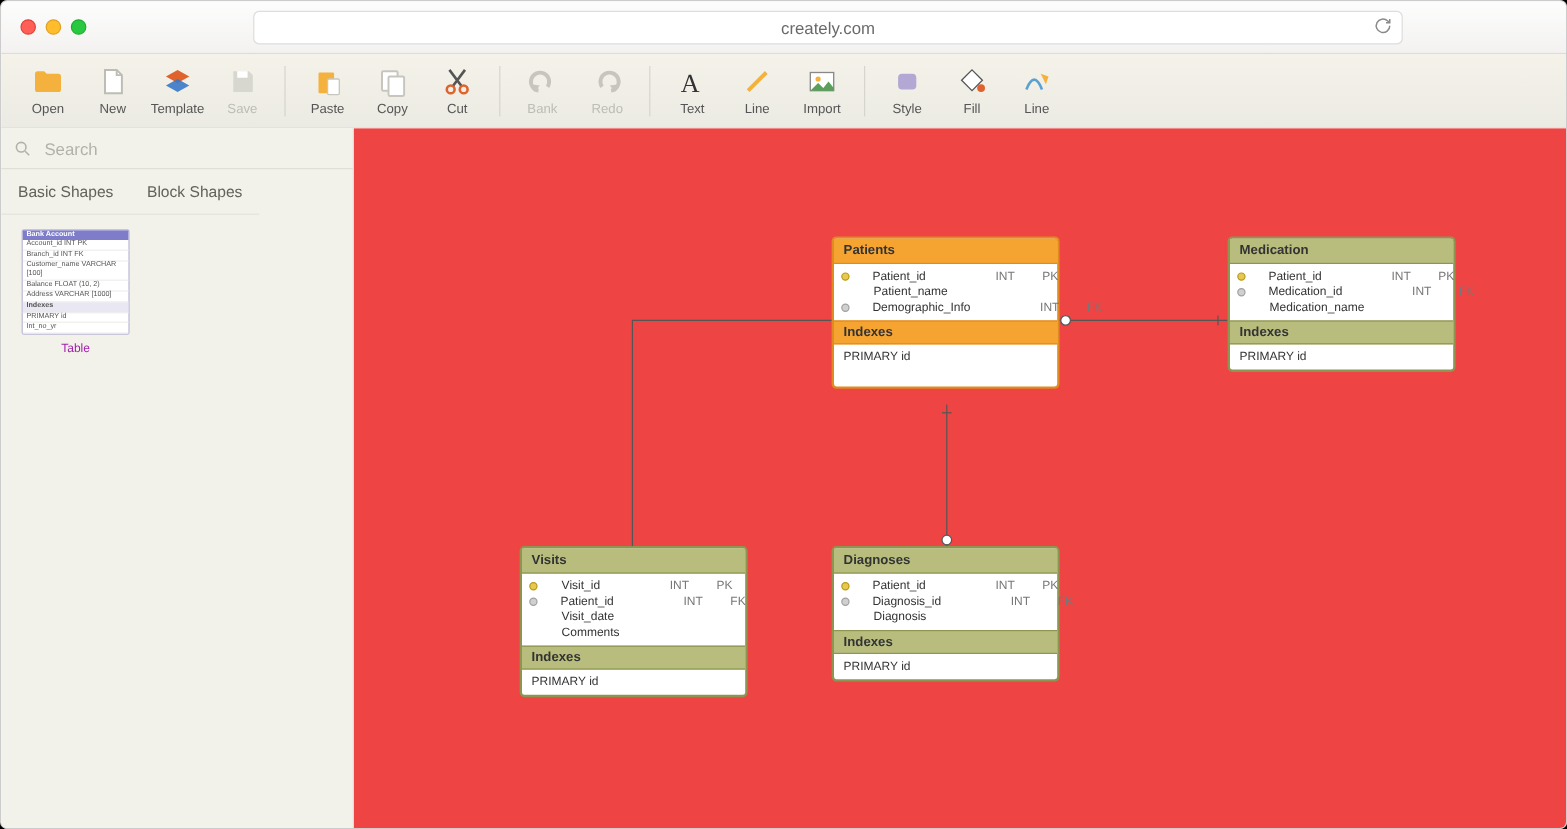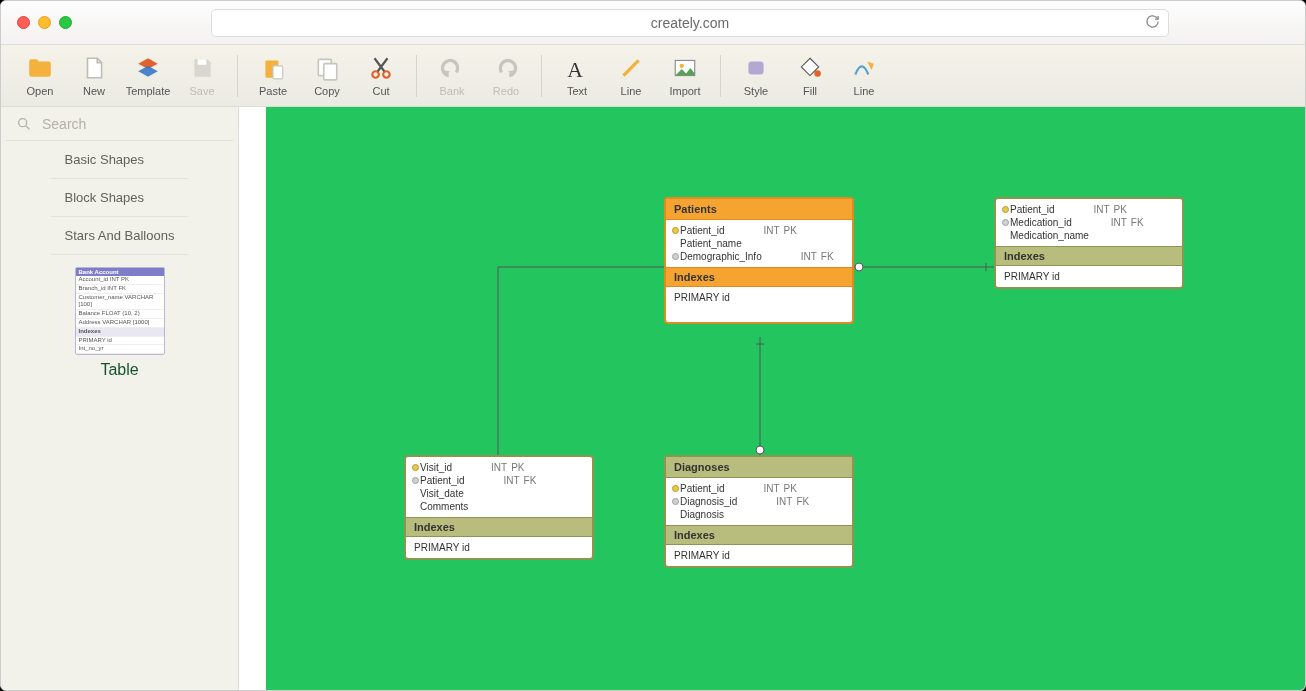--- a/index.html
+++ b/index.html
@@ -21,44 +21,44 @@
 .toolbar { height: 62px; background: linear-gradient(#f4f2e9, #ecebe3); display: flex; align-items: center; padding: 0 12px; border-bottom: 1px solid #dcdcd2; gap: 0; }
 .tbtn { display: flex; flex-direction: column; align-items: center; justify-content: center; width: 54px; height: 58px; font-size: 11px; color: #555; cursor: pointer; border-radius: 4px; }
 .tbtn.disabled { color: #bdbdb5; }
 .tbtn svg, .tbtn .icon { width: 26px; height: 26px; margin-bottom: 4px; }
 .tsep { width: 1px; height: 42px; background: #d6d5cc; margin: 0 8px; }
 
 
 .main { flex: 1; display: flex; min-height: 0; }
 
 
-.sidebar { width: 238px; background: #f3f2ea; border-right: 1px solid #e0dfd6; display: flex; flex-direction: column; align-items: center; }
+.sidebar { width: 294px; background: #f3f2ea; border-right: 1px solid #e0dfd6; display: flex; flex-direction: column; }
 .searchrow { display: flex; align-items: center; height: 34px; border-bottom: 1px solid #e0dfd6; padding: 0 10px; gap: 10px; }
 .searchrow input { flex: 1; border: none; background: transparent; font-size: 14px; color: #888; outline: none; }
 .searchrow input::placeholder { color: #b3b1a8; }
-.catlist { display: flex; flex-direction: column; }
+.catlist { display: flex; flex-direction: row; }
 .catitem { height: 38px; padding: 0 14px; display: flex; align-items: center; font-size: 13px; color: #62615a; border-bottom: 1px solid #e4e3db; cursor: pointer; }
 .shapepanel { padding: 12px; }
 .shapecell { width: 100px; display: flex; flex-direction: column; align-items: center; gap: 6px; }
-.shapecell .lbl { font-size: 16px; color: #14532d; }
+.shapecell .lbl { font-size: 10px; color: #a21caf; }
 .mini-table { width: 90px; border: 1px solid #b9b7d5; border-radius: 2px; background: #fff; font-size: 6px; }
 .mini-table .mt-header { background: #7f7dc9; color: #fff; padding: 1px 3px; font-weight: bold; }
 .mini-table .mt-row { padding: 0 3px; color: #555; border-bottom: 1px solid #eee; line-height: 1.3; }
 .mini-table .mt-sub { background: #e8e7f2; font-weight: bold; }
 
 
-.canvas { flex: 1; background: #22c55e; position: relative; margin-left: 27px; }
+.canvas { flex: 1; background: #ef4444; position: relative; }
 
 
 .entity { position: absolute; width: 190px; border: 2px solid #8e9550; border-radius: 4px; background: #fff; font-size: 11px; color: #333; }
 .entity.orange { border-color: #e08a1f; }
 .entity .e-header { background: #b8bd7d; border-bottom: 1px solid #8e9550; padding: 4px 8px; font-weight: bold; }
 .entity.orange .e-header { background: #f5a431; border-bottom-color: #e08a1f; }
 .entity .e-fields { padding: 4px 6px; }
-.entity .e-row { display: flex; align-items: center; gap: 0; padding: 1px 0; font-size: 10px; }
+.entity .e-row { display: flex; align-items: center; gap: 19px; padding: 1px 0; font-size: 10px; }
 .entity .e-keyicon { width: 8px; display: inline-flex; }
 .entity .e-name { flex: 0 0 auto; }
 .entity .e-type { color: #777; margin-left: 6px; padding-left: 33px; }
 .entity .e-key { color: #777; margin-left: 4px; }
 .entity .e-idxhdr { background: #b8bd7d; border-top: 1px solid #8e9550; border-bottom: 1px solid #8e9550; padding: 3px 8px; font-weight: bold; }
 .entity.orange .e-idxhdr { background: #f5a431; border-color: #e08a1f; }
 .entity .e-idx { padding: 5px 8px; font-size: 10px; }
 .keydot { width: 7px; height: 7px; border-radius: 50%; background: #e6c94e; border: 1px solid #b89a1e; display: inline-block; }
 .keydot.grey { background: #d0d0d0; border-color: #a0a0a0; }
 
@@ -204,21 +204,20 @@
       <div class="searchrow">
         <svg width="16" height="16" viewBox="0 0 24 24" fill="none" stroke="#b3b1a8" stroke-width="2">
             <circle cx="10" cy="10" r="6"></circle>
             <line x1="15" y1="15" x2="20" y2="20"></line>
           </svg>
         <input type="text" placeholder="Search" style="">
       </div>
       <div class="catlist">
         <div class="catitem">Basic Shapes</div>
         <div class="catitem">Block Shapes</div>
-        <div class="catitem">Stars And Balloons</div>
       </div>
       <div class="shapepanel">
         <div class="shapecell">
           <div class="mini-table">
             <div class="mt-header">Bank Account</div>
             <div class="mt-row">Account_id INT PK</div>
             <div class="mt-row">Branch_id INT FK</div>
             <div class="mt-row">Customer_name VARCHAR [100]</div>
             <div class="mt-row">Balance FLOAT (10, 2)</div>
             <div class="mt-row">Address VARCHAR [1000]</div>
@@ -273,20 +272,21 @@
               <span class="e-type">INT</span>
               <span class="e-key">FK</span>
             </div>
         </div>
         <div class="e-idxhdr">Indexes</div>
         <div class="e-idx">PRIMARY   id</div>
         <div style="height:14px"></div>
       </div>
 
       <div class="entity" style="left:728px; top:90px;">
+        <div class="e-header">Medication</div>
         <div class="e-fields">
           <div class="e-row">
               <span class="e-keyicon">
                 <span class="keydot"></span>
               </span>
               <span class="e-name">Patient_id</span>
               <span class="e-type">INT</span>
               <span class="e-key">PK</span>
             </div>
           <div class="e-row">
@@ -300,20 +300,21 @@
           <div class="e-row">
               <span class="e-keyicon"></span>
               <span class="e-name">Medication_name</span>
             </div>
         </div>
         <div class="e-idxhdr">Indexes</div>
         <div class="e-idx">PRIMARY   id</div>
       </div>
 
       <div class="entity" style="left:138px; top:348px;">
+        <div class="e-header">Visits</div>
         <div class="e-fields">
           <div class="e-row">
               <span class="e-keyicon">
                 <span class="keydot"></span>
               </span>
               <span class="e-name">Visit_id</span>
               <span class="e-type">INT</span>
               <span class="e-key">PK</span>
             </div>
           <div class="e-row">

